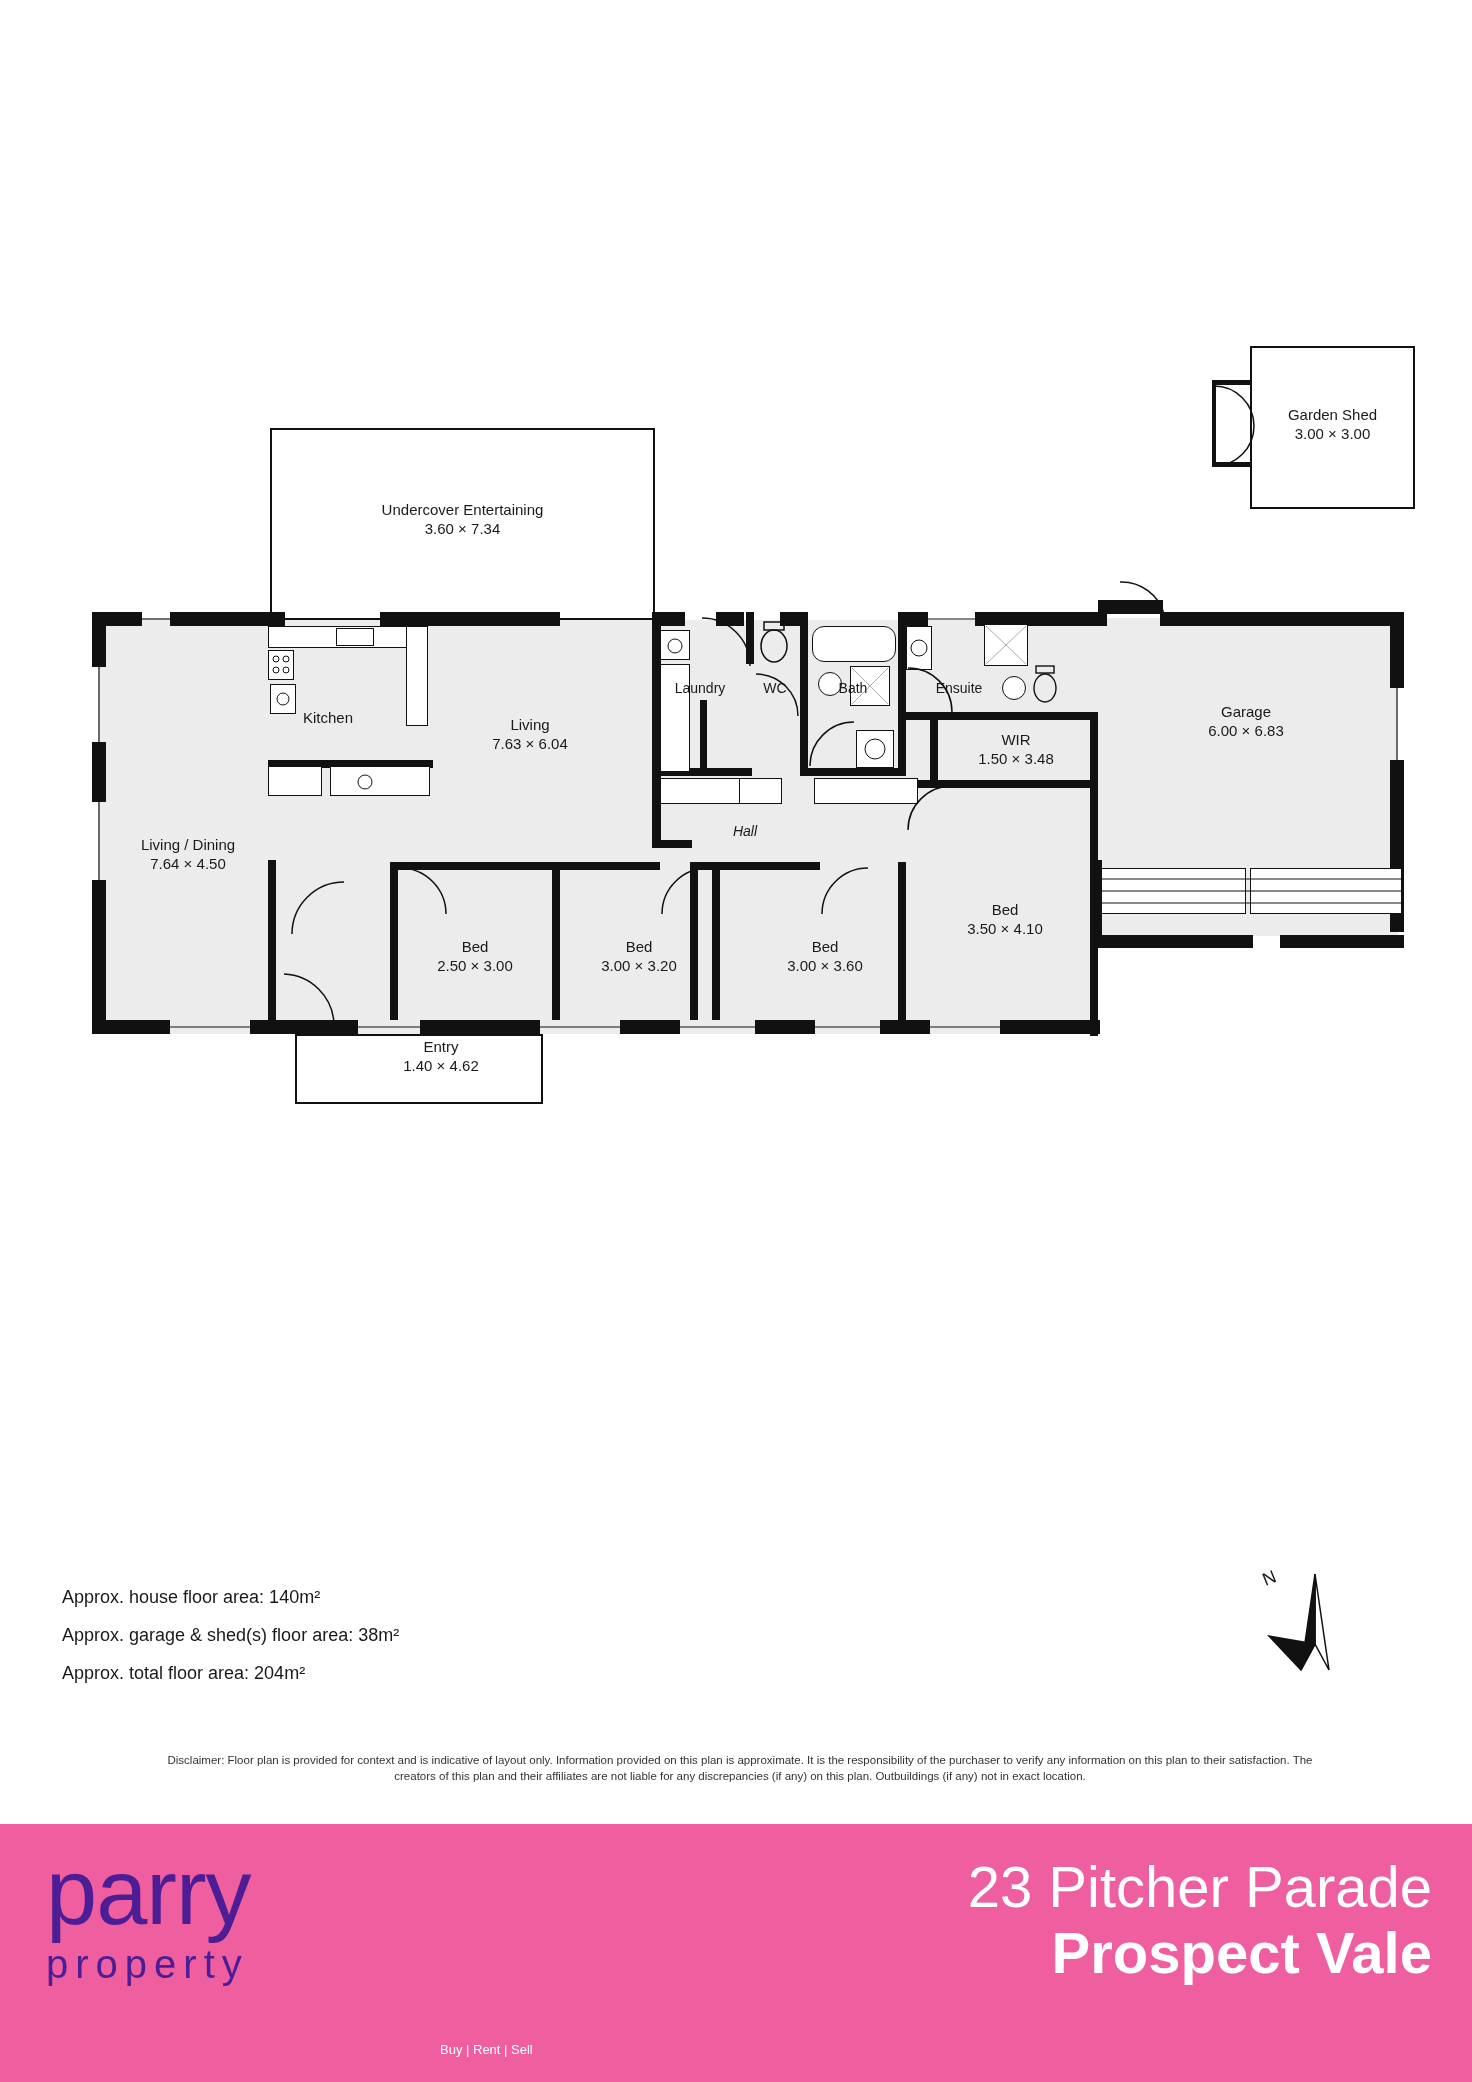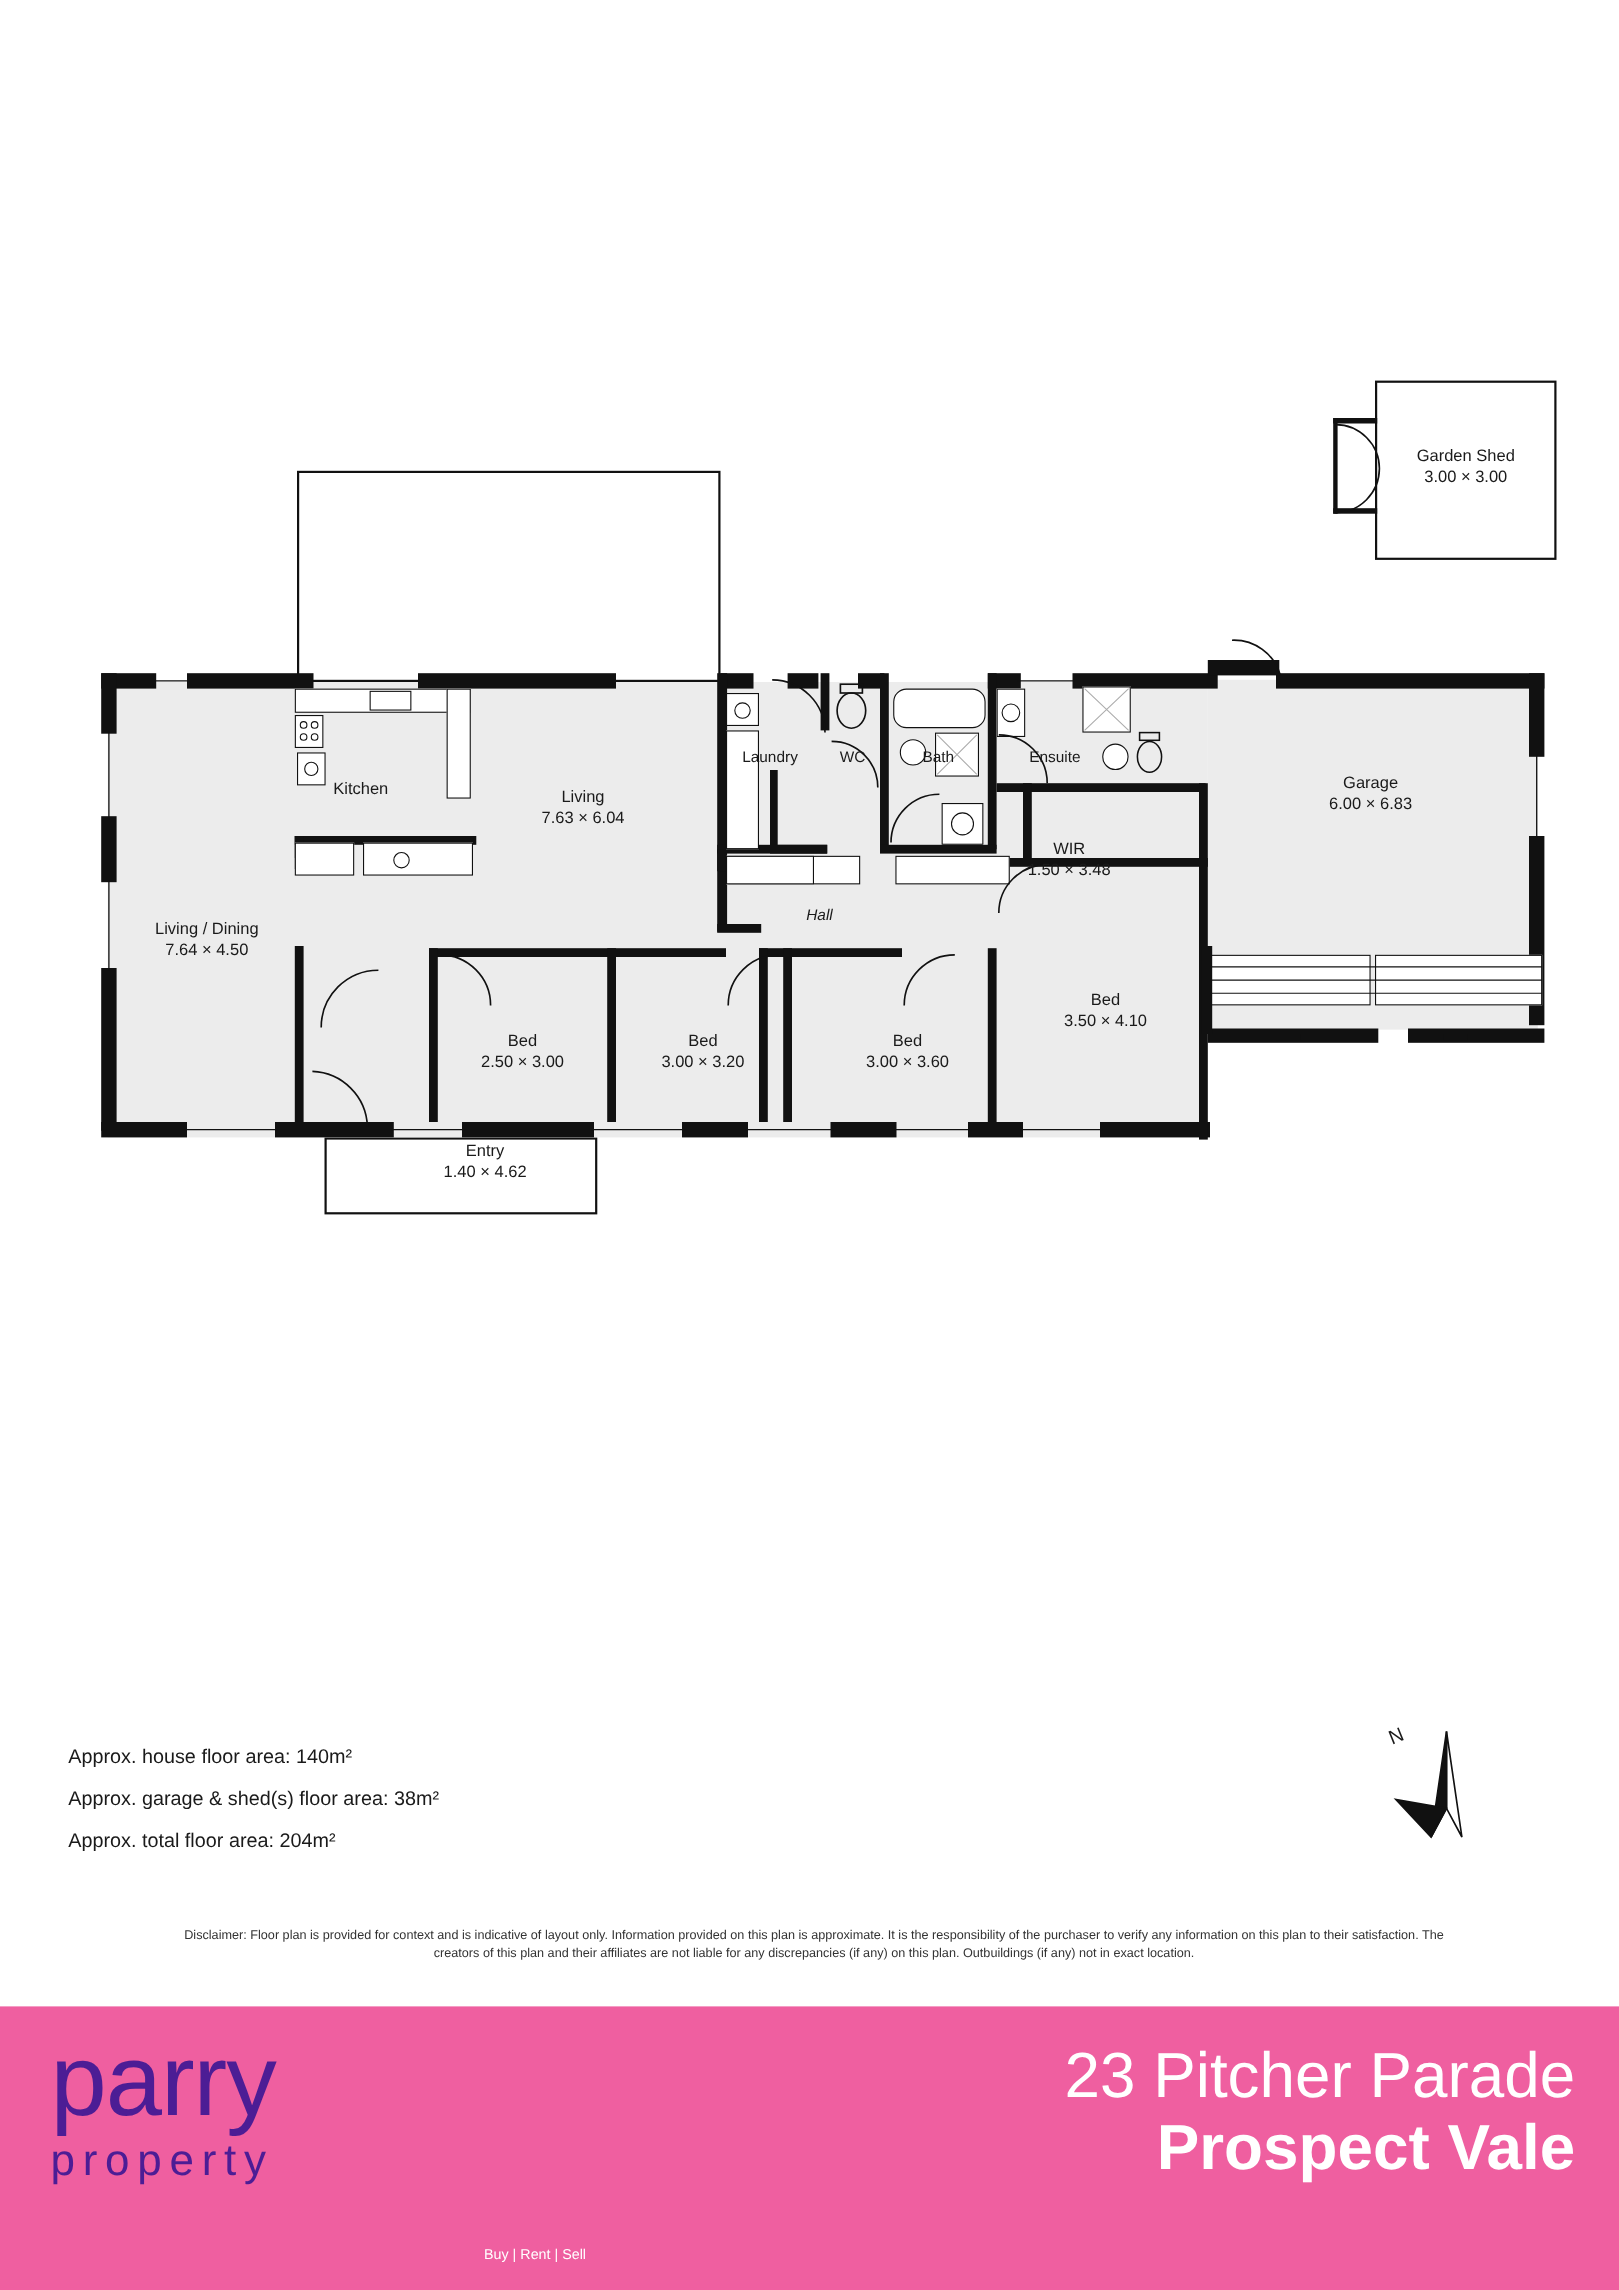--- a/index.html
+++ b/index.html
@@ -142,20 +142,24 @@
   <div class="arcq" style="left:1214px; top:386px; width:40px; height:78px; border:none; border-left:1.5px solid #111; border-radius:0;"></div>
   <svg class="abs" style="left:1212px; top:384px; width:44px; height:84px;" viewBox="0 0 44 84">
     <path d="M2 2 A40 40 0 0 1 2 82" fill="none" stroke="#111" stroke-width="1.5"></path>
   </svg>
   <div class="label" style="left:1250px; top:405px; width:165px;">
     <span class="nm">Garden Shed</span>
     <span class="dim">3.00 × 3.00</span>
   </div>
 
   <div class="abs thin" style="left:270px; top:428px; width:385px; height:192px;"></div>
+  <div class="label" style="left:270px; top:500px; width:385px;">
+    <span class="nm">Undercover Entertaining</span>
+    <span class="dim">3.60 × 7.34</span>
+  </div>
 
   <div class="abs thin" style="left:295px; top:1034px; width:248px; height:70px;"></div>
   <div class="label" style="left:295px; top:1037px; width:292px;">
     <span class="nm">Entry</span>
     <span class="dim">1.40 × 4.62</span>
   </div>
 
   <div class="abs fill" style="left:98px; top:620px; width:1000px; height:414px;"></div>
 
   <div class="abs fill" style="left:1098px; top:618px; width:300px; height:318px;"></div>
@@ -381,21 +385,21 @@
   <div class="label small" style="left:812px; top:679px; width:82px;">
     <span class="nm">Bath</span>
   </div>
   <div class="label small" style="left:908px; top:679px; width:102px;text-align:center;">
     <span class="nm">Ensuite</span>
   </div>
   <div class="label" style="left:1146px; top:702px; width:200px;">
     <span class="nm">Garage</span>
     <span class="dim">6.00 × 6.83</span>
   </div>
-  <div class="label" style="left:892px; top:730px; width:160px;margin-top:32px;">
+  <div class="label" style="left:936px; top:730px; width:160px;">
     <span class="nm">WIR</span>
     <span class="dim">1.50 × 3.48</span>
   </div>
   <div class="label" style="left:100px; top:835px; width:176px;">
     <span class="nm">Living / Dining</span>
     <span class="dim">7.64 × 4.50</span>
   </div>
   <div class="label small" style="left:710px; top:822px; width:70px;font-style:italic;">
     <span class="nm">Hall</span>
   </div>

